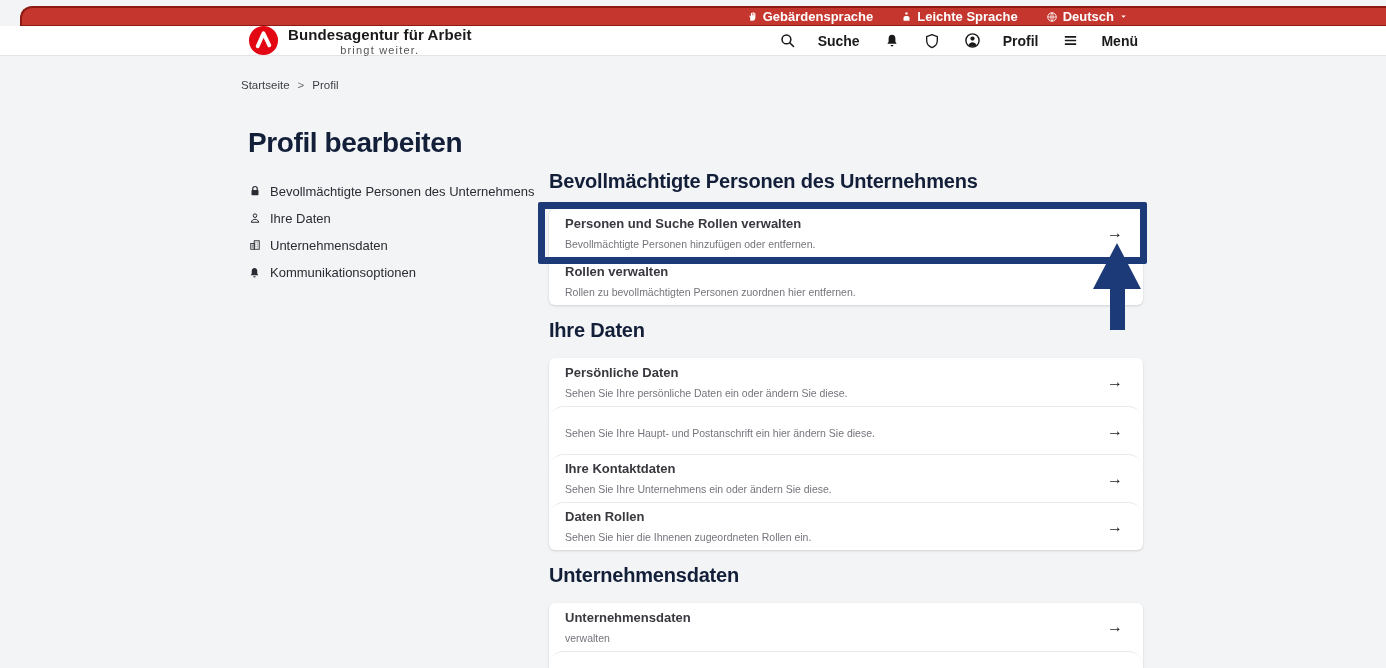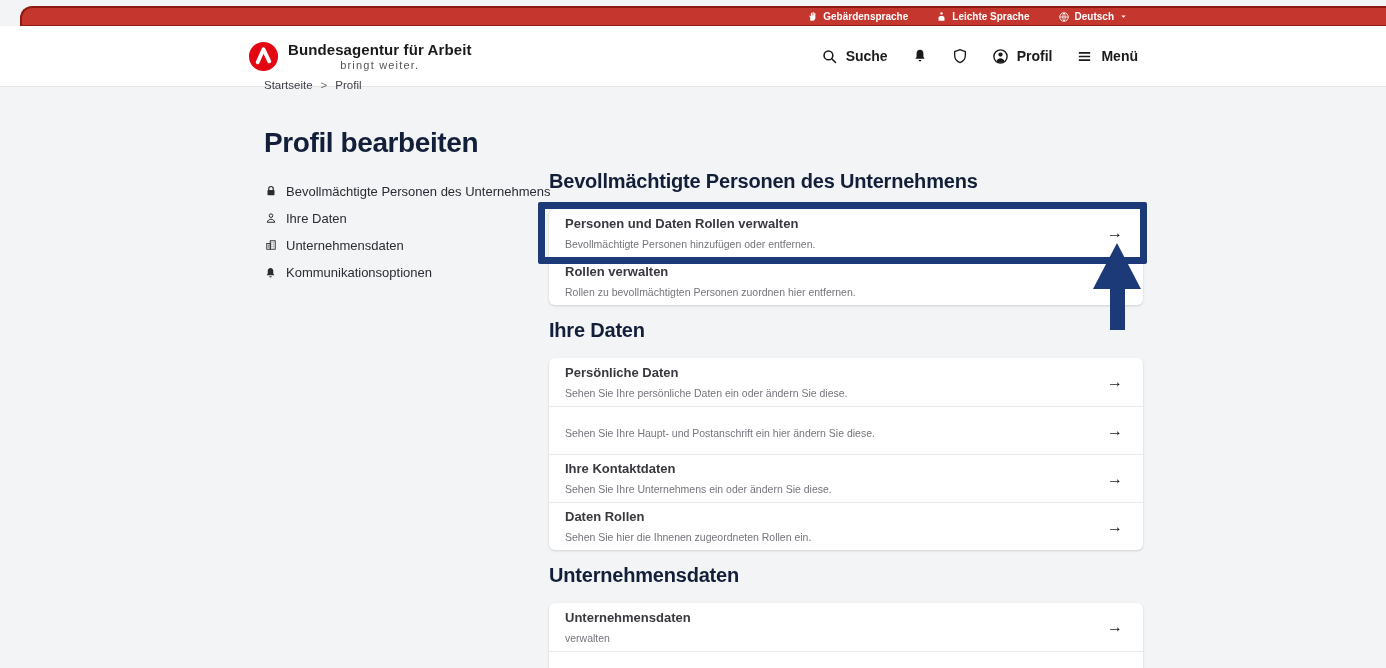--- a/index.html
+++ b/index.html
@@ -17,51 +17,51 @@
     position:absolute;left:20px;right:0;top:6px;height:20px;
     background:var(--red,#c5372e);
     border-top:2px solid var(--red-dark,#8e1b12);
     border-left:2px solid var(--red-dark,#8e1b12);
     border-bottom:1px solid var(--red-dark,#8e1b12);
     border-top-left-radius:12px;
     box-sizing:border-box;
     display:flex;align-items:center;justify-content:flex-end;
     gap:28px;padding-right:258px;
   }
-  .tb-link{display:flex;align-items:center;gap:5px;color:#fff;font-size:10px;font-weight:bold;cursor:pointer;white-space:nowrap;}
+  .tb-link{display:flex;align-items:center;gap:5px;color:#fff;font-size:13px;font-weight:bold;cursor:pointer;white-space:nowrap;}
   .tb-link .icon{color:#fff;}
 
   
   .header{
-    position:absolute;top:26px;left:0;right:0;height:61px;background:#fff;
+    position:absolute;top:26px;left:0;right:0;height:30px;background:#fff;
     border-bottom:1px solid #e4e4e7;box-sizing:border-box;
   }
   .header-inner{
     margin:0 248px 0 248px;height:100%;
     display:flex;align-items:center;justify-content:space-between;
   }
   .logo{display:flex;align-items:center;gap:9px;}
   .logo-text{display:flex;flex-direction:column;align-items:center;}
   .logo-title{font-size:15px;font-weight:bold;color:#1a1a1a;letter-spacing:.1px;}
   .logo-sub{font-size:11px;color:#555;letter-spacing:1.2px;margin-top:1px;}
   .header-actions{display:flex;align-items:center;gap:24px;}
-  .h-action{display:flex;align-items:center;gap:8px;font-size:14px;font-weight:bold;color:#1a1a1a;cursor:pointer;}
+  .h-action{display:flex;align-items:center;gap:22px;font-size:14px;font-weight:bold;color:#1a1a1a;cursor:pointer;}
   .h-action .icon{color:#1a1a1a;}
 
   
   .breadcrumb{
-    position:absolute;top:79px;left:264px;
+    position:absolute;top:79px;left:241px;
     display:flex;align-items:center;gap:8px;
     font-size:11.5px;color:#3e3e46;
   }
   .crumb{cursor:pointer;}
   .crumb-sep{color:#6b6b73;}
 
   
-  .left-col{position:absolute;left:264px;top:126px;width:290px;}
+  .left-col{position:absolute;left:248px;top:126px;width:290px;}
   h1{
     margin:0 0 24px 0;font-size:28px;line-height:1.2;font-weight:bold;
     color:var(--navy-heading,#15223d);letter-spacing:-.4px;
   }
   .side-nav{display:flex;flex-direction:column;}
   .side-item{display:flex;align-items:center;gap:9px;margin-bottom:12px;font-size:13px;color:#2b2b33;cursor:pointer;white-space:nowrap;}
   .side-item .icon{color:#2b2b33;width:13px;}
 
   
   .main-col{position:absolute;left:549px;top:170px;width:594px;}
@@ -71,21 +71,21 @@
   }
   .section + .section{margin-top:14px;}
   .card{
     background:#fff;border-radius:6px;
     box-shadow:0 1px 3px rgba(0,0,0,.10), 0 1px 2px rgba(0,0,0,.05);
   }
   .row{
     height:48px;box-sizing:border-box;padding:0 20px 0 16px;
     display:flex;align-items:center;justify-content:space-between;cursor:pointer;
   }
-  .row + .row{border-top:1px solid #e9e9ec;}
+  .row + .row{border-top:1px solid #e9e9ec;border-radius:15px;}
   .row-title{font-size:13px;font-weight:bold;color:#38383f;line-height:1.25;}
   .row-sub{font-size:10.5px;color:#74747c;margin-top:6px;line-height:1.2;}
   .row-arrow{font-size:16px;color:#1a1a1a;flex:none;}
 
   
   .hl-box{
     position:absolute;left:538px;top:202px;width:609px;height:62px;
     border:7px solid var(--navy,#1d3a78);border-radius:2px;
     box-sizing:border-box;z-index:5;pointer-events:none;
   }
@@ -247,21 +247,21 @@
       </div>
     </div>
 </div>
 
 <div class="main-col">
     <section class="section">
       <h2>Bevollmächtigte Personen des Unternehmens</h2>
       <div class="card">
         <div class="row row-highlighted">
           <div class="row-text">
-            <div class="row-title">Personen und Daten Rollen verwalten</div>
+            <div class="row-title">Personen und Suche Rollen verwalten</div>
             <div class="row-sub">Bevollmächtigte Personen hinzufügen oder entfernen.</div>
           </div>
           <span class="row-arrow">→</span>
         </div>
         <div class="row">
           <div class="row-text">
             <div class="row-title">Rollen verwalten</div>
             <div class="row-sub">Rollen zu bevollmächtigten Personen zuordnen hier entfernen.</div>
           </div>
           <span class="row-arrow">→</span>

